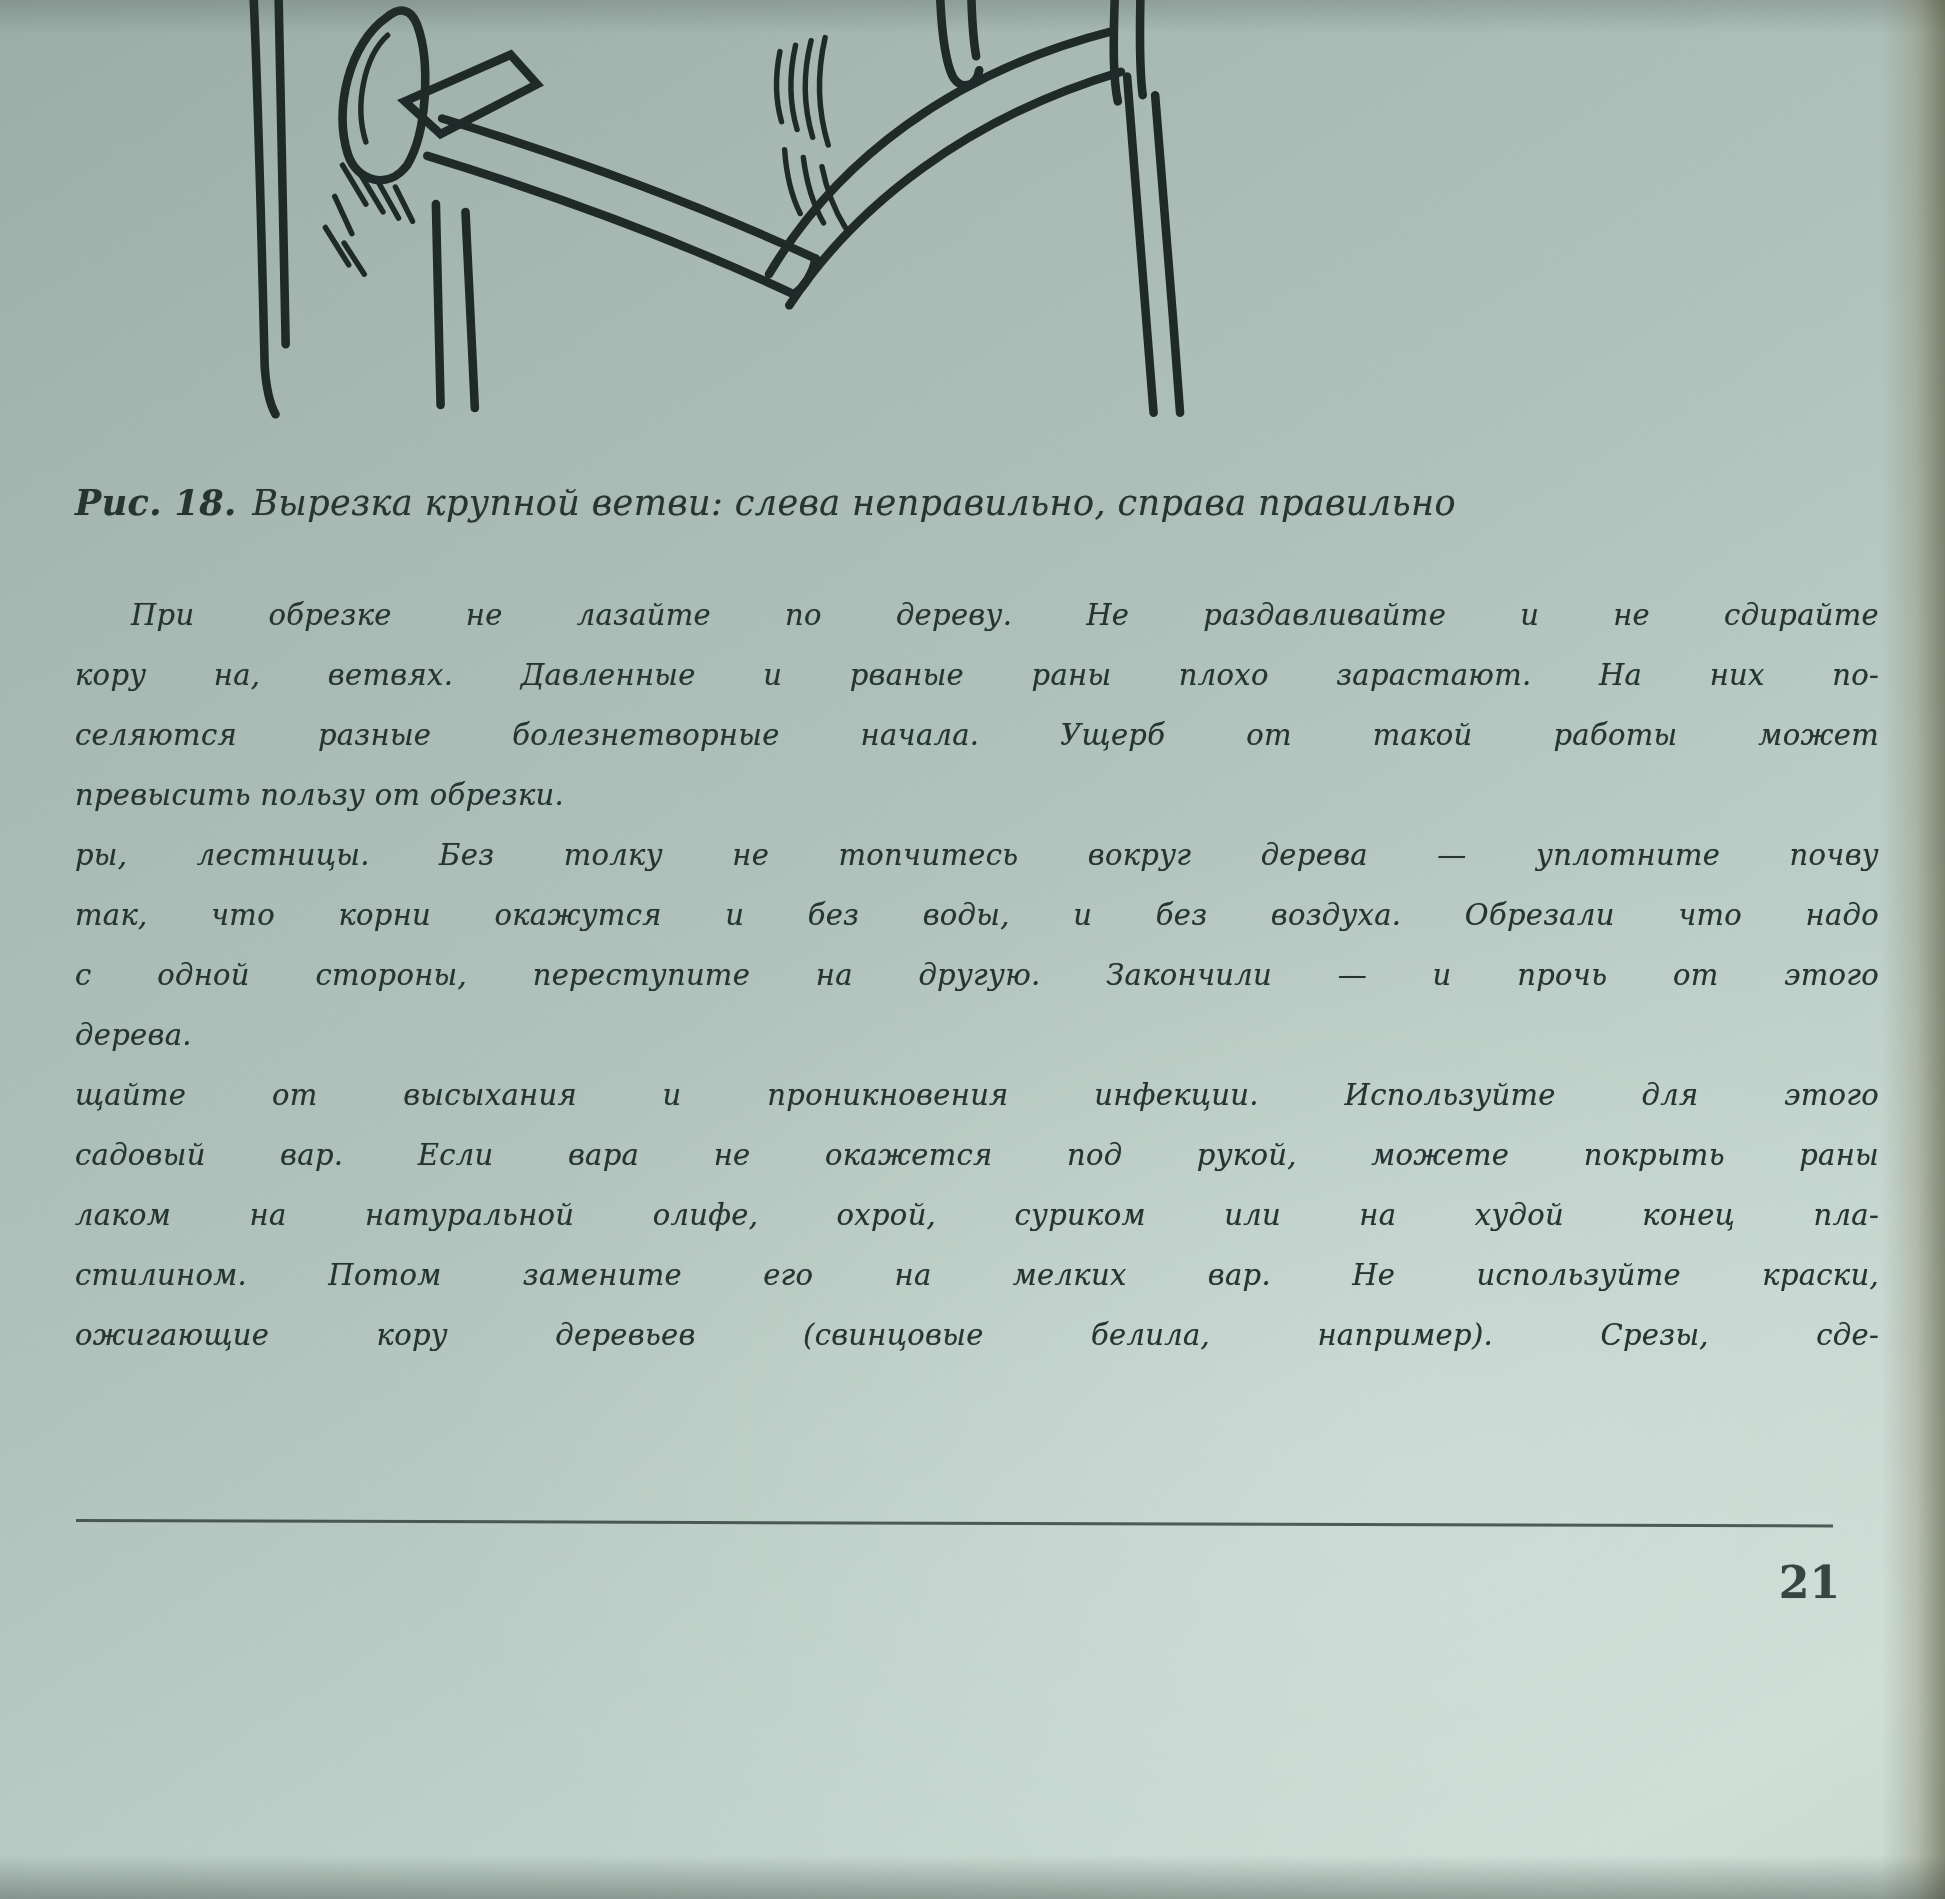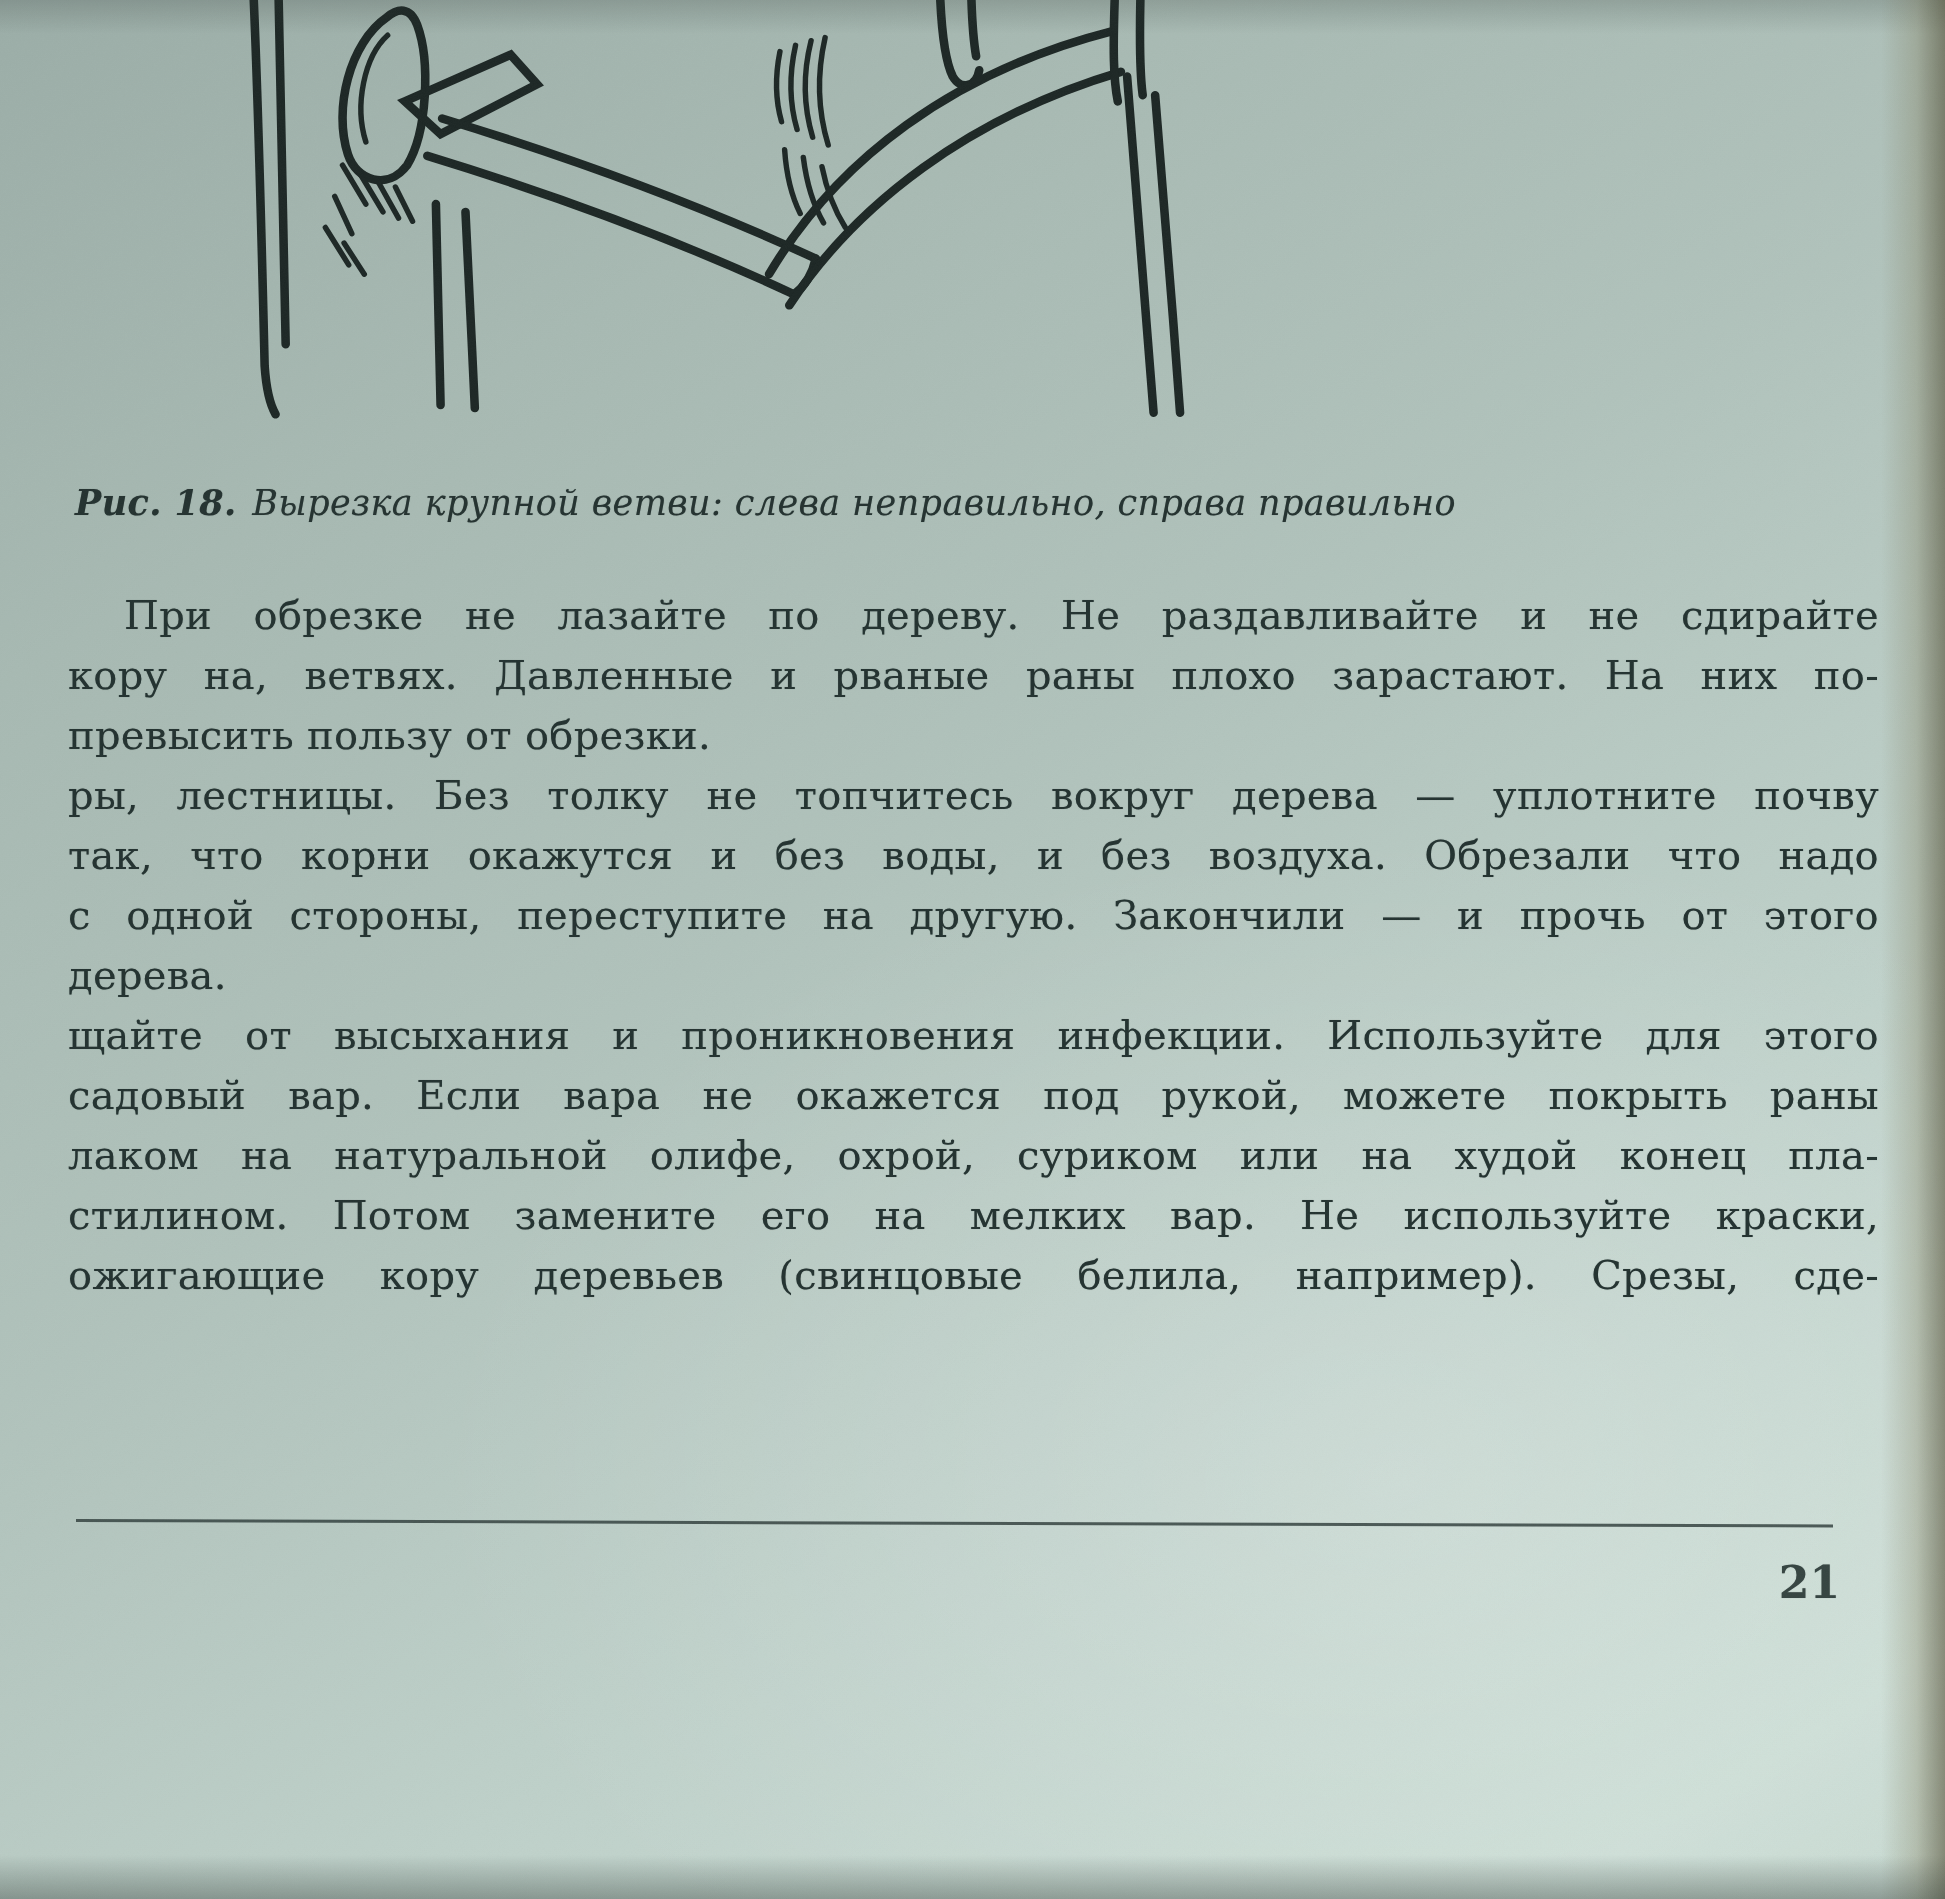--- a/index.html
+++ b/index.html
@@ -33,25 +33,26 @@
     font-style: italic;
     font-size: 35px;
     line-height: 48px;
     color: #243230;
     letter-spacing: 0.4px;
     text-shadow: 0 0 0.8px rgba(30,45,42,0.45);
   }
   .cap-label { font-weight: bold; margin-right: 15.6px; }
   
   .body {
-    position: absolute; top: 585px; left: 68px; right: 67px;
+    position: absolute; top: 585px; left: 75px; right: 67px;
     color: #233230;
-    font-size: 40px;
+    font-size: 29px;
     letter-spacing: 0.3px;
     text-shadow: 0 0 0.8px rgba(30,45,42,0.45);
+    font-style: italic;
   }
   .line {
     line-height: 60px;
     height: 60px;
     text-align: justify;
     text-align-last: justify;
     white-space: nowrap;
   }
   .line.first { text-indent: 56px; }
   .line.last  { text-align-last: left; }
@@ -149,20 +150,21 @@
   </svg>
 
   <p class="caption">
     <span class="cap-label">Рис. 18.</span><span class="cap-text">Вырезка крупной ветви: слева неправильно, справа правильно</span>
   </p>
 
   <div class="body">
 
     <div class="line first">При обрезке не лазайте по дереву. Не раздавливайте и не сдирайте</div>
     <div class="line">кору на, ветвях. Давленные и рваные раны плохо зарастают. На них по-</div>
+    <div class="line">селяются разные болезнетворные начала. Ущерб от такой работы может</div>
     <div class="line last">превысить пользу от обрезки.</div>
 
     <div class="line">ры, лестницы. Без толку не топчитесь вокруг дерева — уплотните почву</div>
     <div class="line">так, что корни окажутся и без воды, и без воздуха. Обрезали что надо</div>
     <div class="line">с одной стороны, переступите на другую. Закончили — и прочь от этого</div>
     <div class="line last">дерева.</div>
 
     <div class="line">щайте от высыхания и проникновения инфекции. Используйте для этого</div>
     <div class="line">садовый вар. Если вара не окажется под рукой, можете покрыть раны</div>
     <div class="line">лаком на натуральной олифе, охрой, суриком или на худой конец пла-</div>

